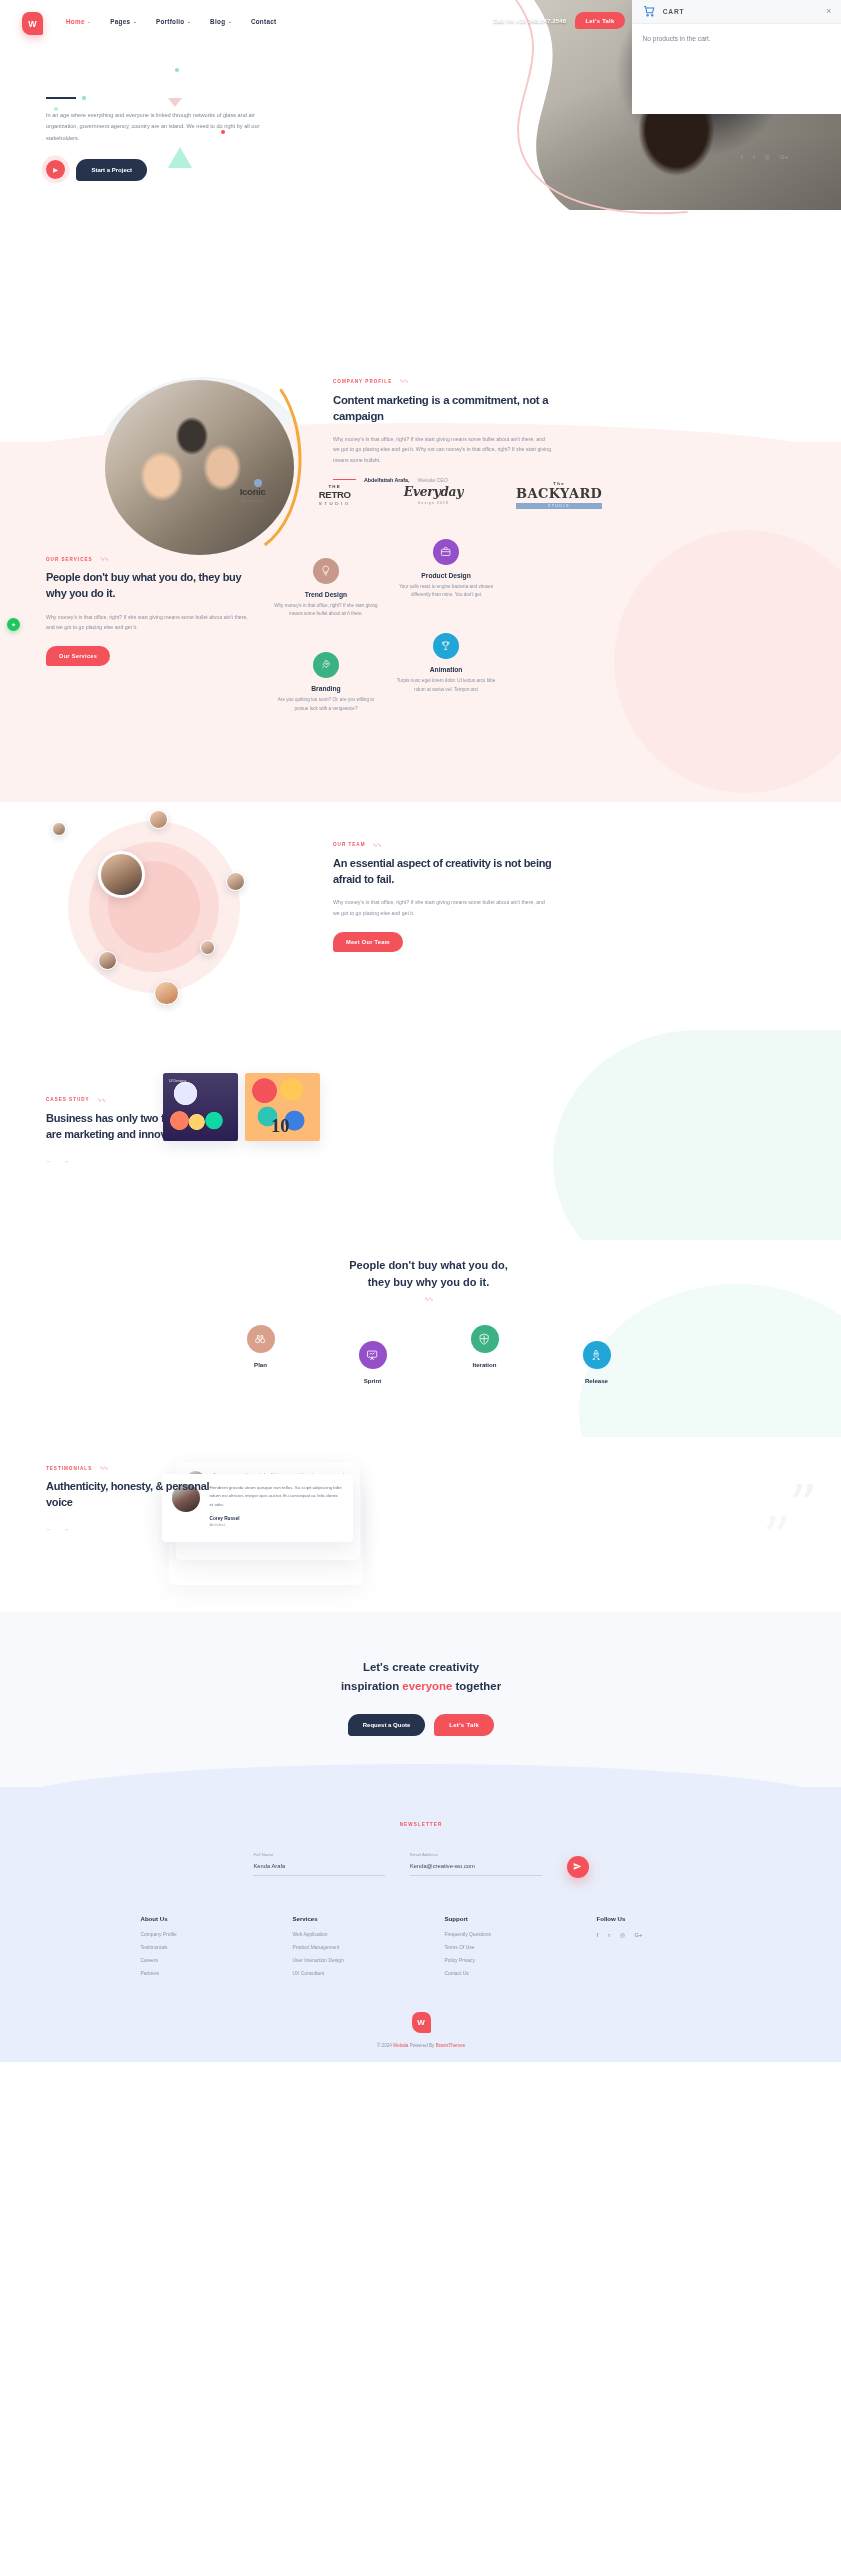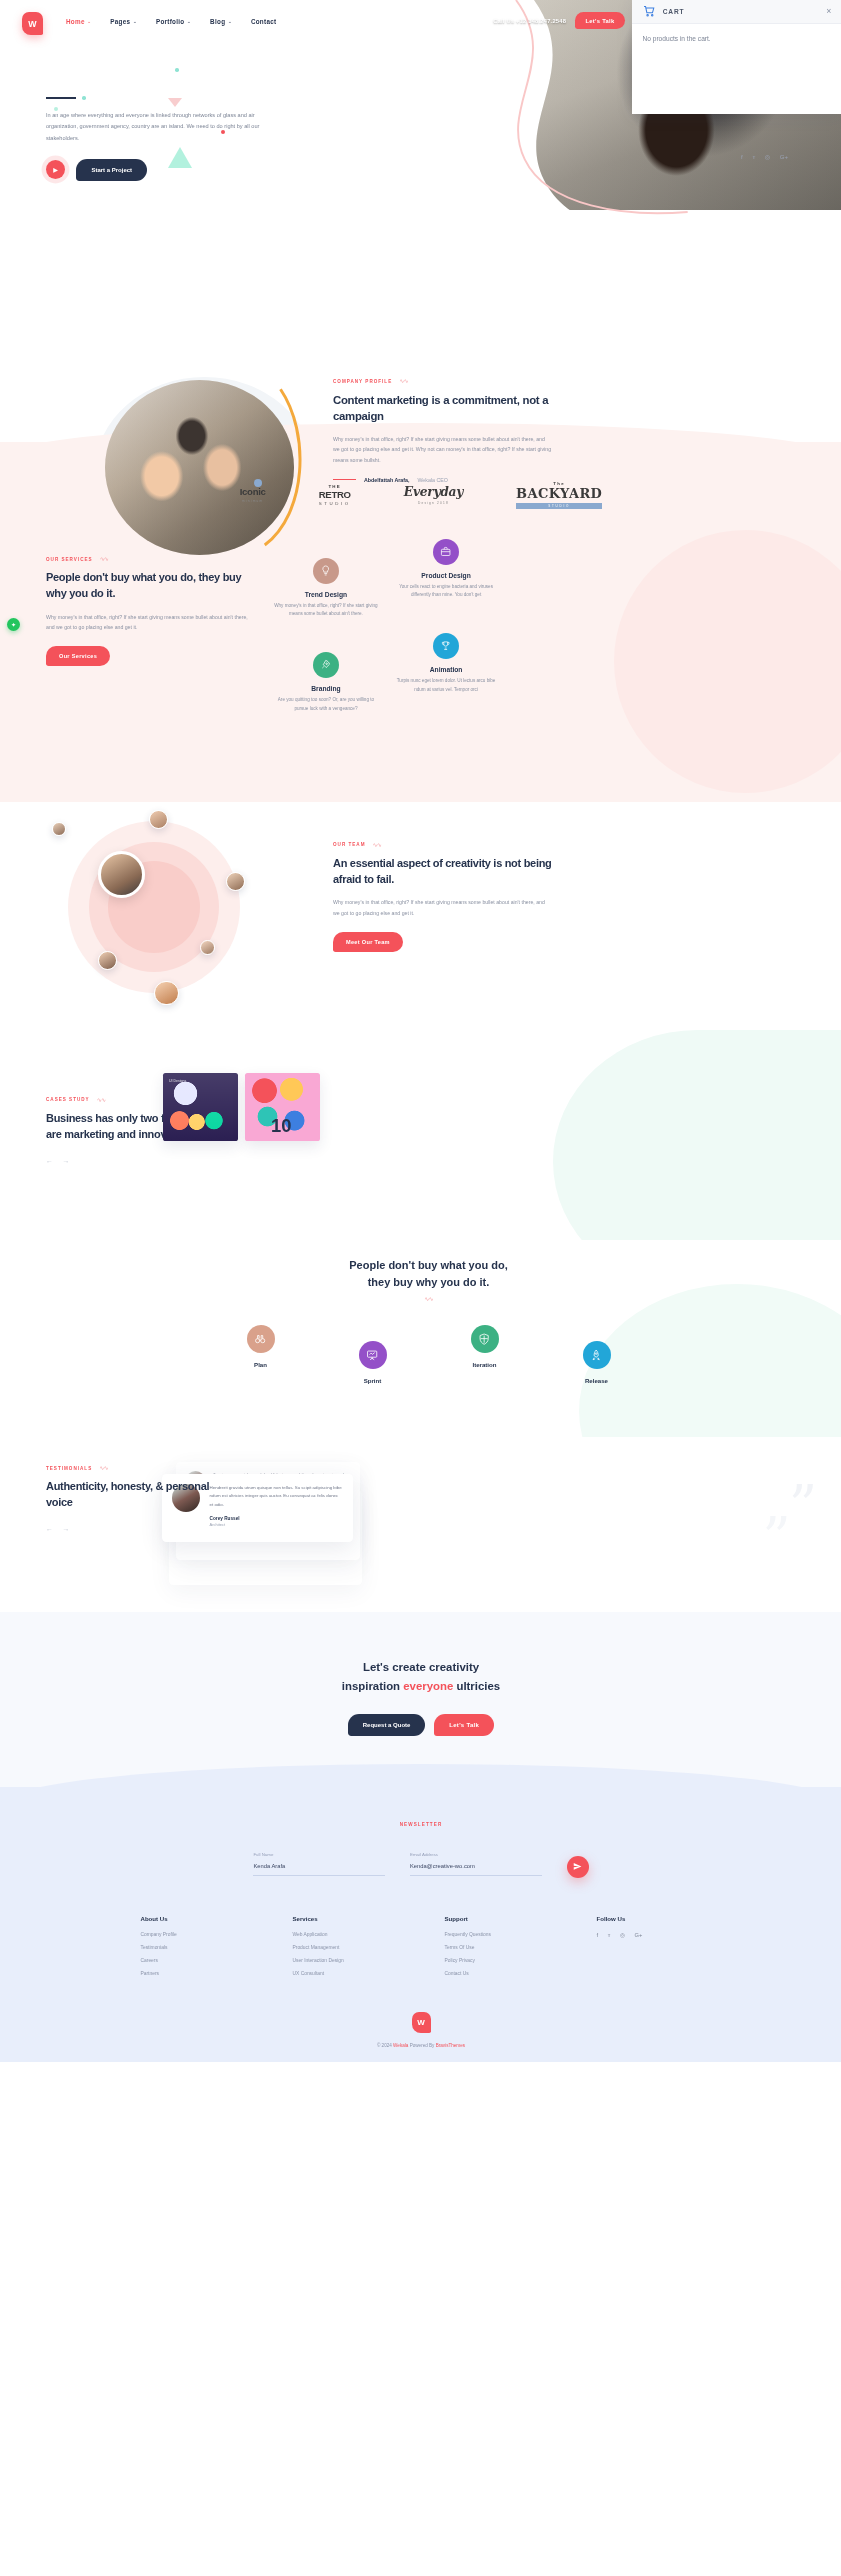--- a/index.html
+++ b/index.html
@@ -238,21 +238,21 @@
   .case1{ background:#2b1f52; }
   .case1::after{
     content:""; position:absolute; inset:0;
     background:
       linear-gradient(#ffffff22,#ffffff00) ,
       radial-gradient(circle at 22% 70%, #ff7a59 0 12%, transparent 13%),
       radial-gradient(circle at 45% 72%, #ffd166 0 12%, transparent 13%),
       radial-gradient(circle at 68% 70%, #06d6a0 0 12%, transparent 13%),
       radial-gradient(circle at 30% 30%, #e4e6ff 0 16%, transparent 17%);
   }
-  .case2{ background:#f9a8d4; }
+  .case2{ background:#fdba74;font-family:Liberation Serif, serif; }
   .case2::after{
     content:""; position:absolute; inset:0;
     background:
       radial-gradient(circle at 26% 26%, #f4525a 0 16%, transparent 17%),
       radial-gradient(circle at 62% 24%, #ffc857 0 16%, transparent 17%),
       radial-gradient(circle at 30% 64%, #2ec4b6 0 14%, transparent 15%),
       radial-gradient(circle at 66% 70%, #3d7fe0 0 14%, transparent 15%);
   }
   .case2 .big10{ position:absolute; left:26px; bottom:4.4px; font-size:18.4px; font-weight:700; color:#26334d; z-index:3;}
   .case-cap{ position:absolute; left:6.1px; top:5.3px; font-size:3.5px; color:#fff; opacity:.85; z-index:4;}
@@ -645,21 +645,21 @@
           <div class="tn">Corey Russel</div>
           <div class="tr">Architect</div>
         </div>
       </div>
     </div>
   </section>
 
   <section class="sec-cta">
     <h2 class="cta-title">
       <span>Let's create creativity</span><br>
-      <span>inspiration </span><span class="hl">everyone</span><span> ultricies</span>
+      <span>inspiration </span><span class="hl">everyone</span><span> together</span>
     </h2>
     <div class="cta-btns">
       <button class="btn-dark">Request a Quote</button>
       <button class="btn-red" style="padding:8px 15px;font-size:6px;">Let's Talk</button>
     </div>
   </section>
 
   <footer class="sec-foot">
     <div class="nl-eyebrow">NEWSLETTER</div>
     <div class="nl-form">

